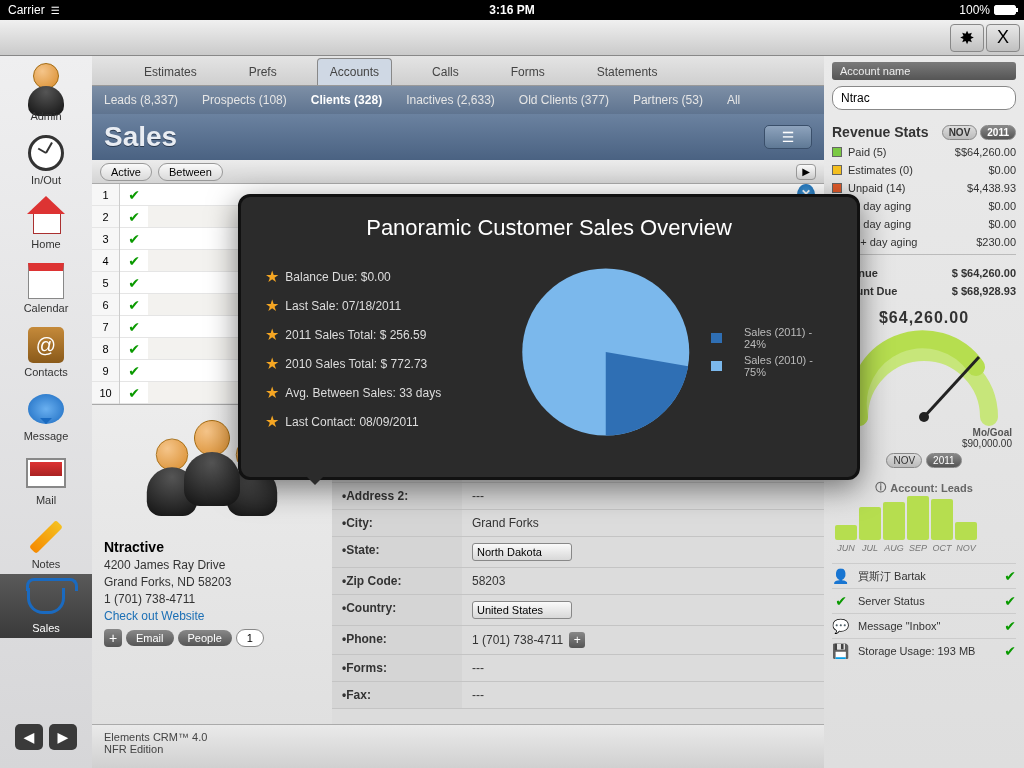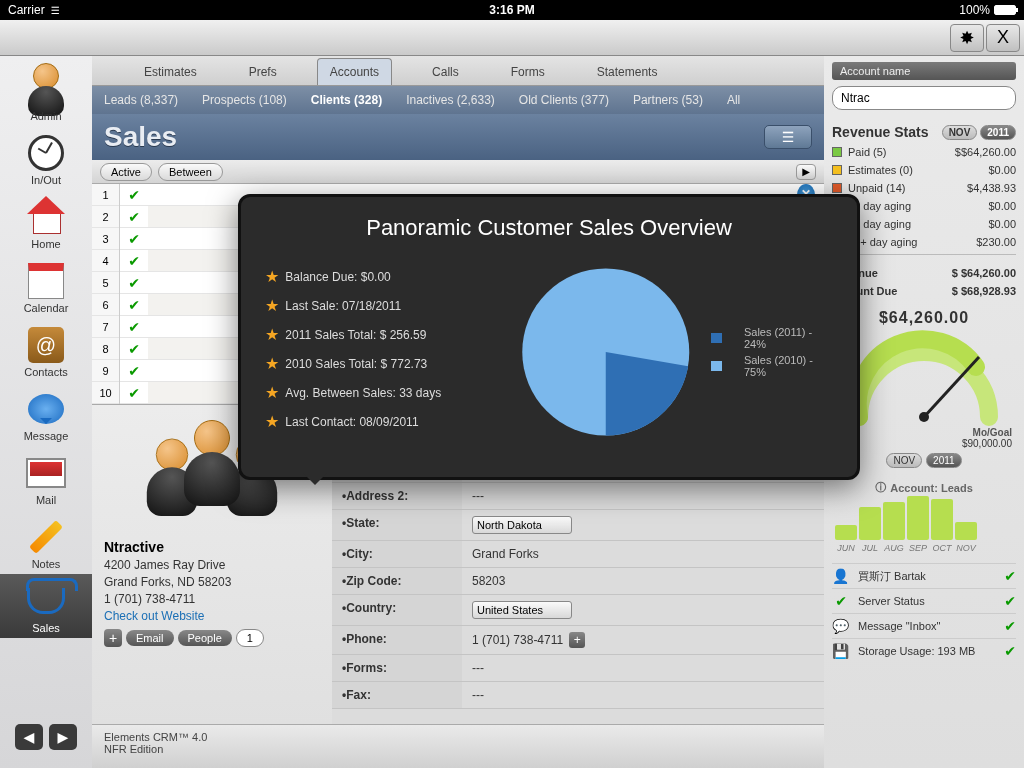--- a/index.html
+++ b/index.html
@@ -441,28 +441,28 @@
             </div>
           <div class="drow">
               <div class="k">Address:</div>
               <div class="v">4200 James Ray Drive</div>
             </div>
           <div class="drow">
               <div class="k">Address 2:</div>
               <div class="v">---</div>
             </div>
           <div class="drow">
+              <div class="k">City:</div>
+              <div class="v">Grand Forks</div>
+            </div>
+          <div class="drow">
               <div class="k">State:</div>
               <div class="v">
                 <select class="sel"><option>North Dakota</option></select>
               </div>
-            </div>
-          <div class="drow">
-              <div class="k">City:</div>
-              <div class="v">Grand Forks</div>
             </div>
           <div class="drow">
               <div class="k">Zip Code:</div>
               <div class="v">58203</div>
             </div>
           <div class="drow">
               <div class="k">Country:</div>
               <div class="v">
                 <select class="sel"><option>United States</option></select>
               </div>

